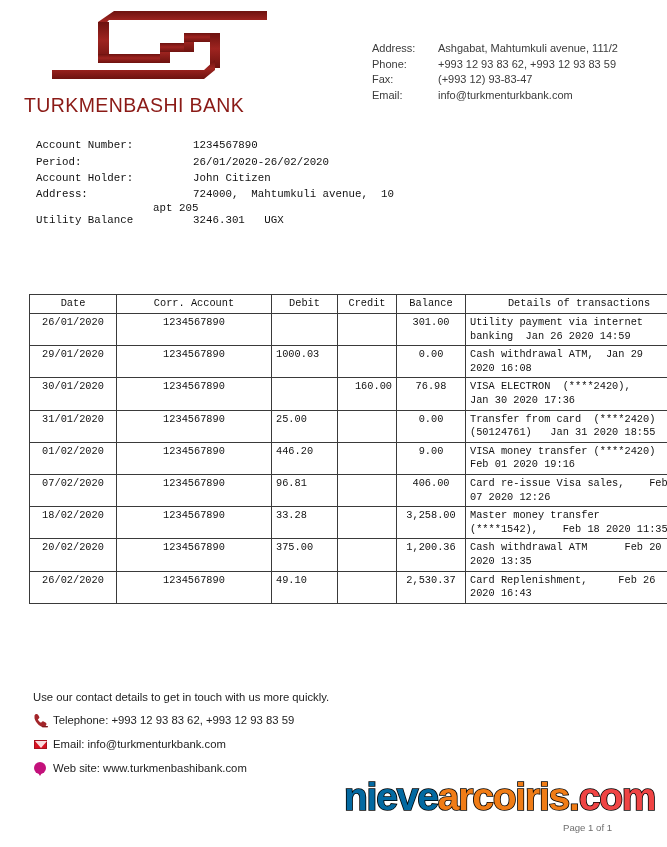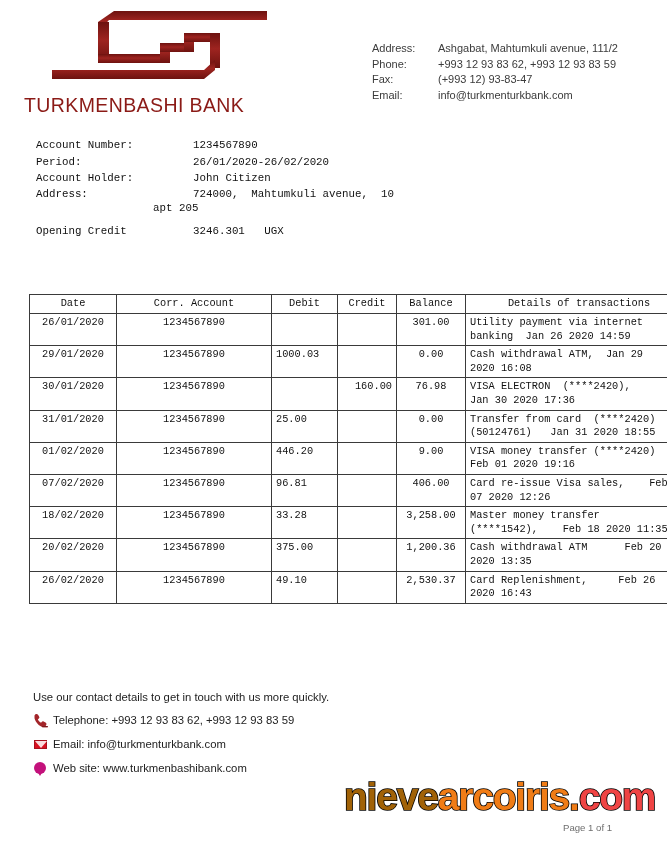--- a/index.html
+++ b/index.html
@@ -93,21 +93,21 @@
     white-space: pre;
   }
   .acct-value {
     flex: 1 1 auto;
     white-space: pre;
   }
   .acct-sub {
     margin-left: 117px;
     white-space: pre;
     margin-top: 2px;
-    margin-bottom: 11px;
+    margin-bottom: 0;
   }
 
   
   .tx-table {
     position: absolute;
     left: 29px; top: 294px;
     width: 611px;
     border-collapse: collapse;
     font-family: "Liberation Mono", monospace;
     font-size: 10.3px;
@@ -207,21 +207,21 @@
     left: 344px; top: 776px;
     font-family: "Liberation Sans", sans-serif;
     font-weight: bold;
     font-size: 39px;
     letter-spacing: -1.2px;
     white-space: nowrap;
     line-height: 42px;
     -webkit-text-stroke: 1.6px #000000;
     paint-order: stroke fill;
   }
-  .wm-1 { color: #a16207; text-align: right; }
+  .wm-1 { color: #0369a1; text-align: right; }
   .wm-2 { color: #f07c16; }
   .wm-3 { color: #ef4444; }
 
   .page-num {
     position: absolute;
     left: 563px; top: 822px;
     font-size: 9.6px;
     color: #6e6e6e;
     white-space: nowrap;
   }
@@ -295,21 +295,21 @@
   <div class="acct-row tight">
     <span class="acct-label">Account Holder:</span>
     <span class="acct-value">John Citizen</span>
   </div>
   <div class="acct-row tight" style="margin-top:4px;">
     <span class="acct-label">Address:</span>
     <span class="acct-value">724000,  Mahtumkuli avenue,  10</span>
   </div>
   <div class="acct-sub">apt 205</div>
   <div class="acct-row">
-    <span class="acct-label">Opening Credit</span>
+    <span class="acct-label">Utility Balance</span>
     <span class="acct-value">3246.301   UGX</span>
   </div>
 </div>
 
 <table class="tx-table">
   <thead>
     <tr>
       <th class="col-date">Date</th>
       <th class="col-acct">Corr. Account</th>
       <th class="col-debit">Debit</th>

